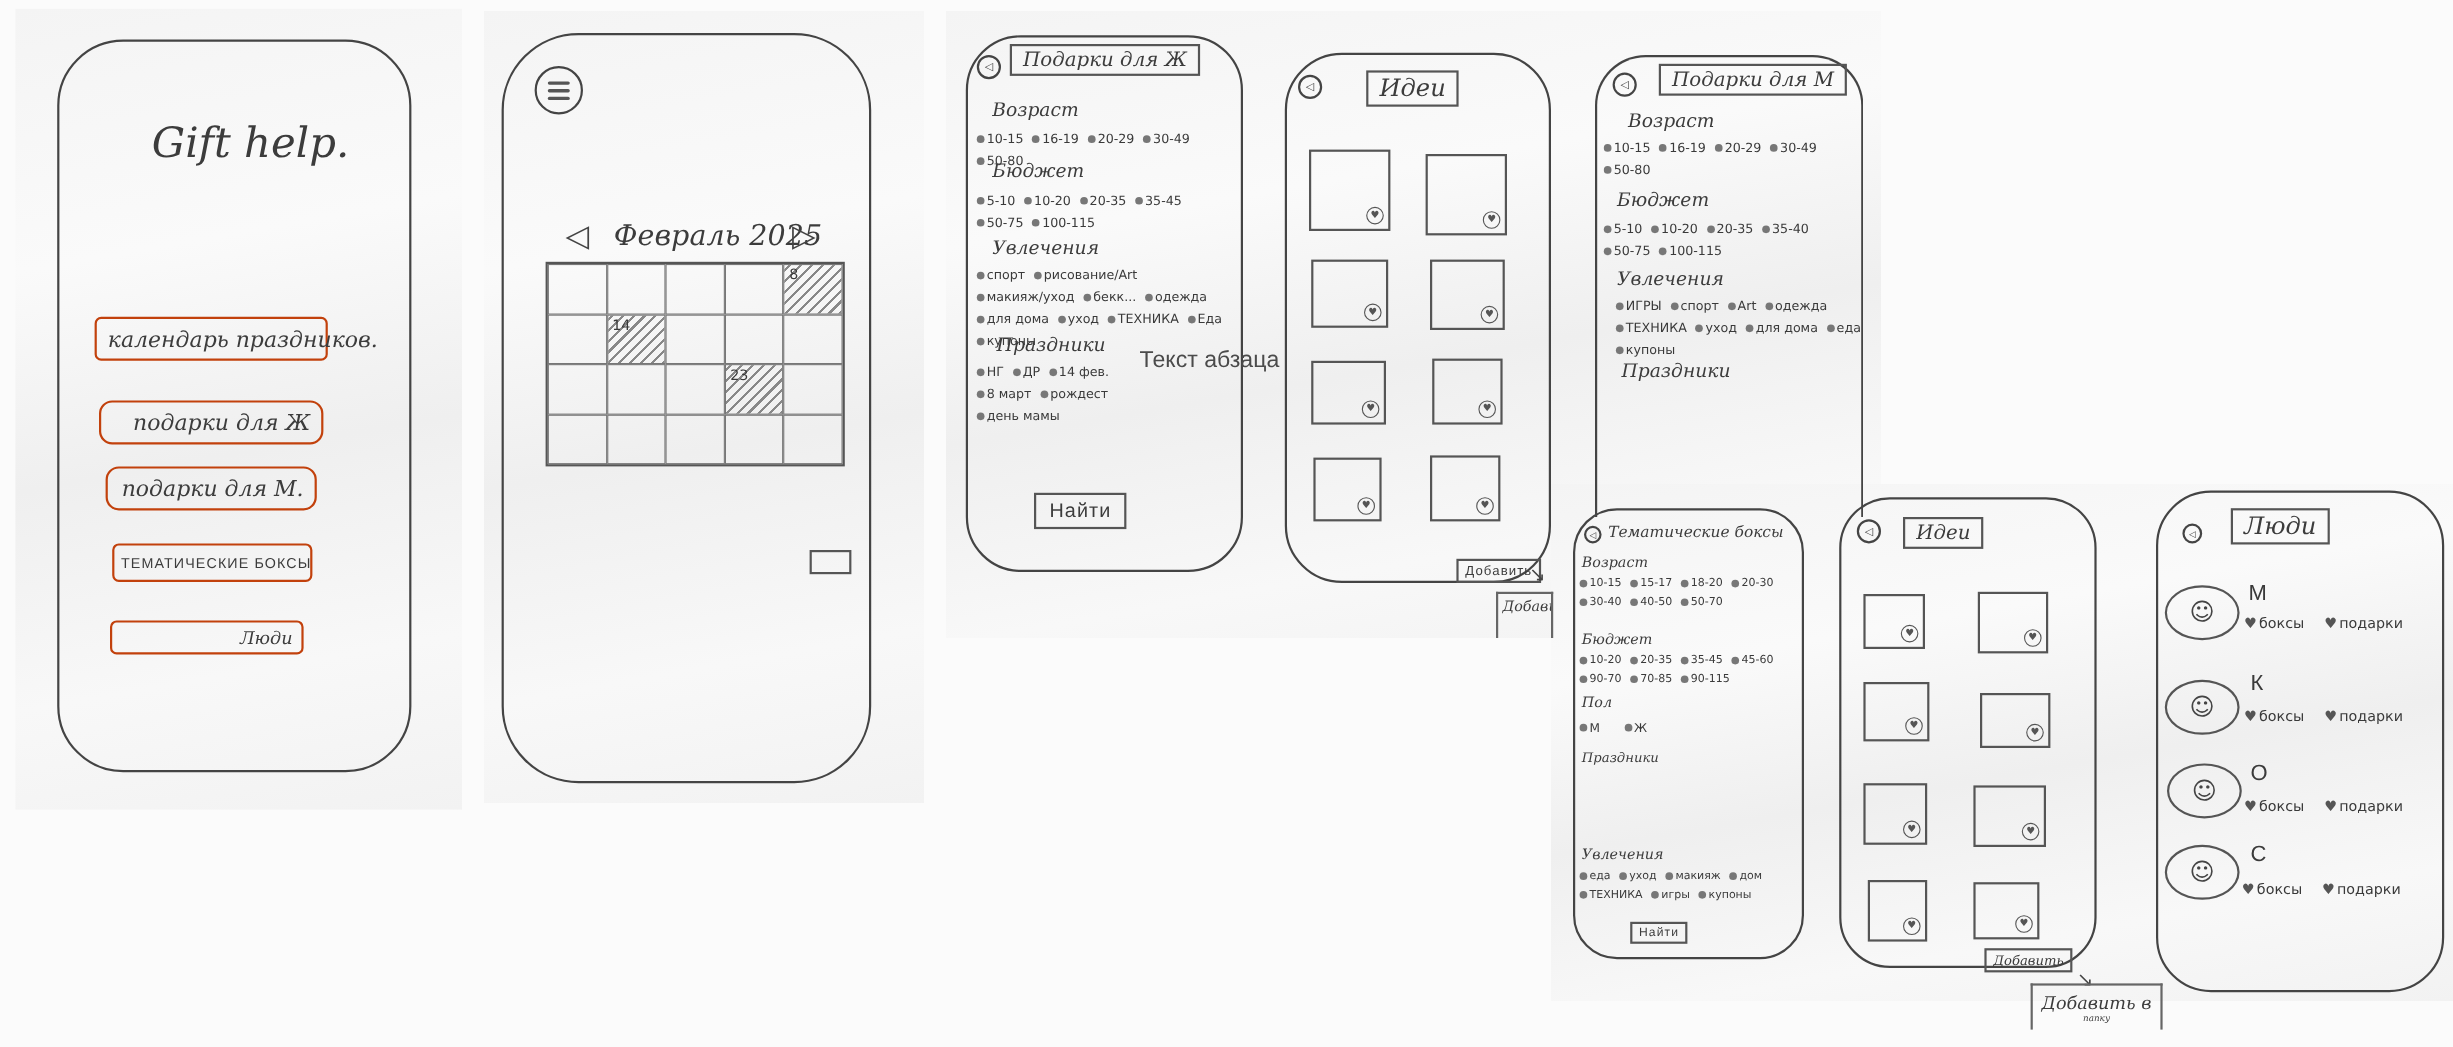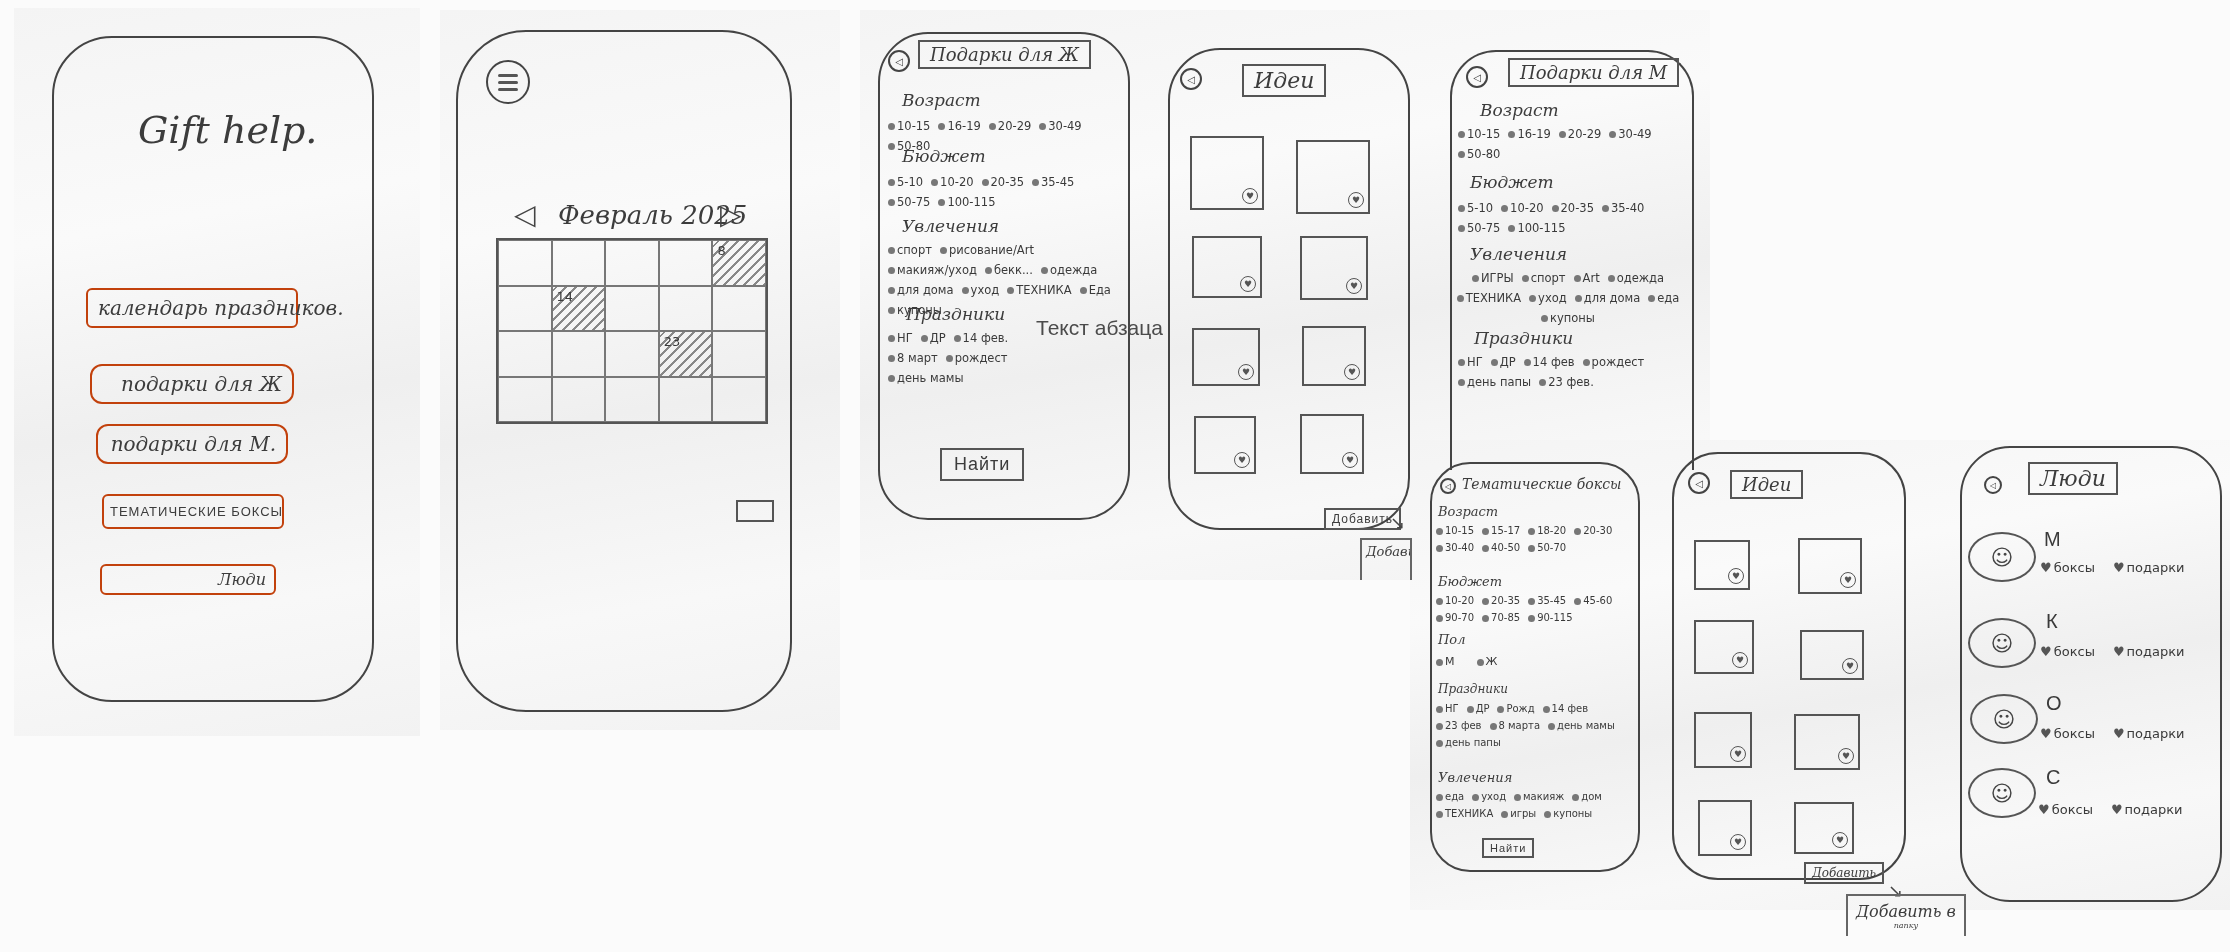--- a/index.html
+++ b/index.html
@@ -161,48 +161,42 @@
   <div class="hdr-box hand" style="left:56px;top:6px;font-size:18px;">Подарки для М</div>
   <div class="sec-title hand" style="left:28px;top:48px;">Возраст</div>
   <div class="opts" style="left:6px;top:72px;width:232px;">
     <span class="opt">10-15</span><span class="opt">16-19</span><span class="opt">20-29</span><span class="opt">30-49</span><span class="opt">50-80</span>
   </div>
   <div class="sec-title hand" style="left:18px;top:120px;">Бюджет</div>
   <div class="opts" style="left:6px;top:146px;width:232px;">
     <span class="opt">5-10</span><span class="opt">10-20</span><span class="opt">20-35</span><span class="opt">35-40</span><span class="opt">50-75</span><span class="opt">100-115</span>
   </div>
   <div class="sec-title hand" style="left:18px;top:192px;">Увлечения</div>
-  <div class="opts" style="left:2px;top:216px;width:236px;text-align:center;">
+  <div class="opts" style="left:17px;top:216px;width:236px;">
     <span class="opt">ИГРЫ</span><span class="opt">спорт</span><span class="opt">Art</span><span class="opt">одежда</span><span class="opt">ТЕХНИКА</span><span class="opt">уход</span><span class="opt">для дома</span><span class="opt">еда</span><span class="opt">купоны</span>
   </div>
   <div class="sec-title hand" style="left:22px;top:276px;">Праздники</div>
-  <div class="opts" style="left:6px;top:300px;width:232px;">
-    <span class="opt">НГ</span><span class="opt">ДР</span><span class="opt">14 фев</span><span class="opt">рождест</span><span class="opt">день папы</span><span class="opt">23 фев.</span>
-  </div>
 </div>
 
 <div class="phone" style="left:1430px;top:462px;width:210px;height:410px;border-radius:40px;">
   <div class="back-btn" style="left:8px;top:14px;width:16px;height:16px;font-size:8px;">◁</div>
   <div class="hand" style="position:absolute;left:30px;top:12px;font-size:14px;">Тематические боксы</div>
   <div class="sec-title hand" style="left:6px;top:40px;font-size:13px;">Возраст</div>
   <div class="opts" style="left:4px;top:58px;width:206px;font-size:10px;line-height:17px;">
     <span class="opt">10-15</span><span class="opt">15-17</span><span class="opt">18-20</span><span class="opt">20-30</span><span class="opt">30-40</span><span class="opt">40-50</span><span class="opt">50-70</span>
   </div>
   <div class="sec-title hand" style="left:6px;top:110px;font-size:13px;">Бюджет</div>
   <div class="opts" style="left:4px;top:128px;width:206px;font-size:10px;line-height:17px;">
     <span class="opt">10-20</span><span class="opt">20-35</span><span class="opt">35-45</span><span class="opt">45-60</span><span class="opt">90-70</span><span class="opt">70-85</span><span class="opt">90-115</span>
   </div>
   <div class="sec-title hand" style="left:6px;top:168px;font-size:13px;">Пол</div>
   <div class="opts" style="left:4px;top:188px;width:206px;font-size:11px;">
     <span class="opt" style="margin-right:22px;">М</span><span class="opt">Ж</span>
   </div>
   <div class="sec-title hand" style="left:6px;top:218px;font-size:12px;">Праздники</div>
-  <div class="opts" style="left:4px;top:236px;width:206px;font-size:10px;line-height:17px;">
-    <span class="opt">НГ</span><span class="opt">ДР</span><span class="opt">Рожд</span><span class="opt">14 фев</span><span class="opt">23 фев</span><span class="opt">8 марта</span><span class="opt">день мамы</span><span class="opt">день папы</span>
-  </div>
   <div class="sec-title hand" style="left:6px;top:306px;font-size:13px;">Увлечения</div>
   <div class="opts" style="left:4px;top:324px;width:206px;font-size:10px;line-height:17px;">
     <span class="opt">еда</span><span class="opt">уход</span><span class="opt">макияж</span><span class="opt">дом</span><span class="opt">ТЕХНИКА</span><span class="opt">игры</span><span class="opt">купоны</span>
   </div>
   <div class="find-btn caps" style="left:50px;top:374px;font-size:11px;padding:2px 6px;">Найти</div>
 </div>
 
 <div class="phone" style="left:1672px;top:452px;width:234px;height:428px;border-radius:46px;">
   <div class="back-btn" style="left:14px;top:18px;">◁</div>
   <div class="hdr-box hand" style="left:56px;top:16px;font-size:18px;">Идеи</div>

